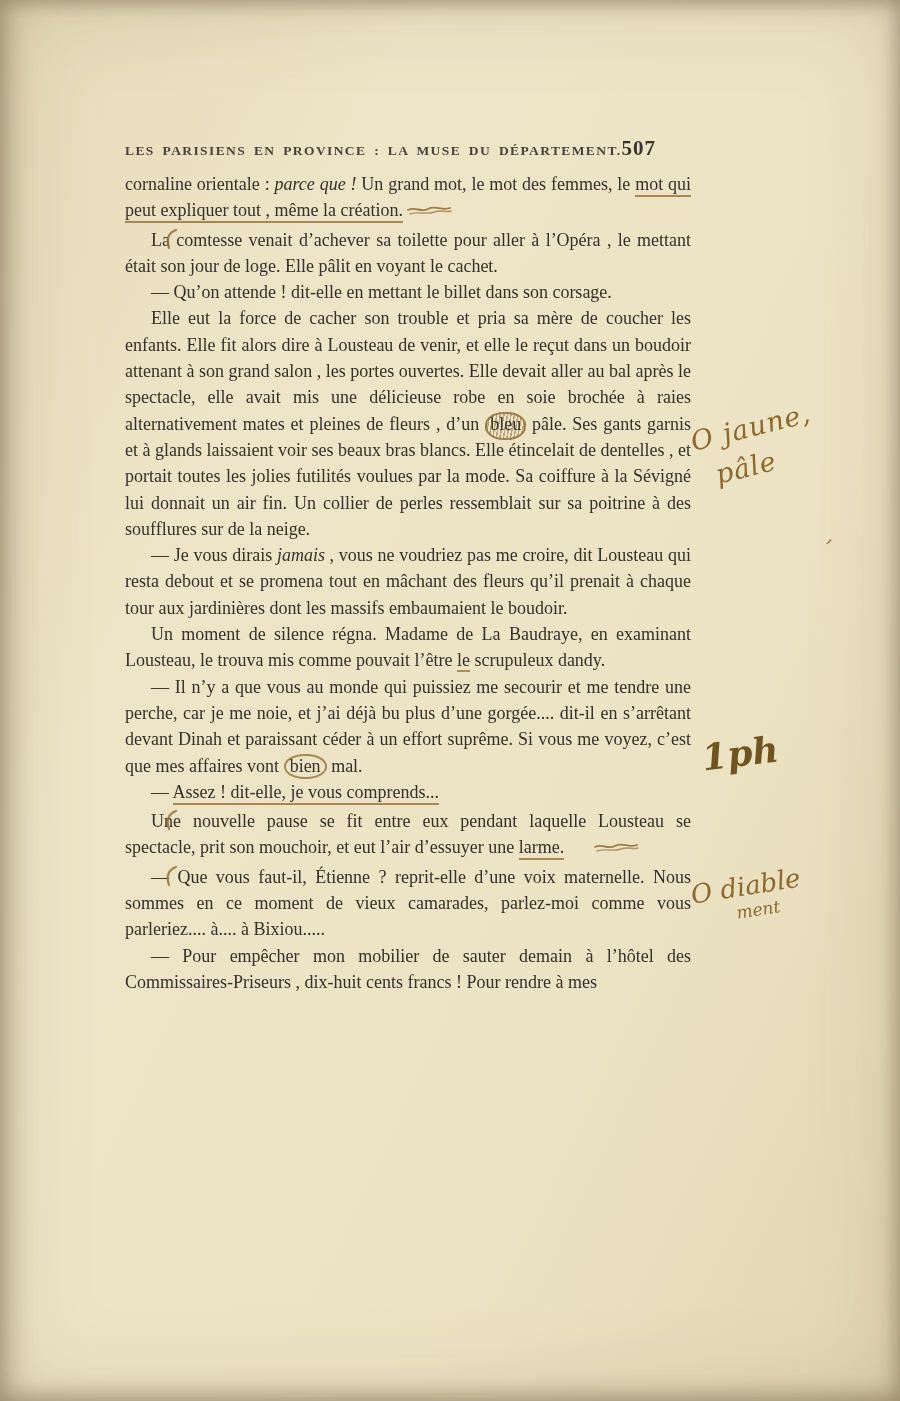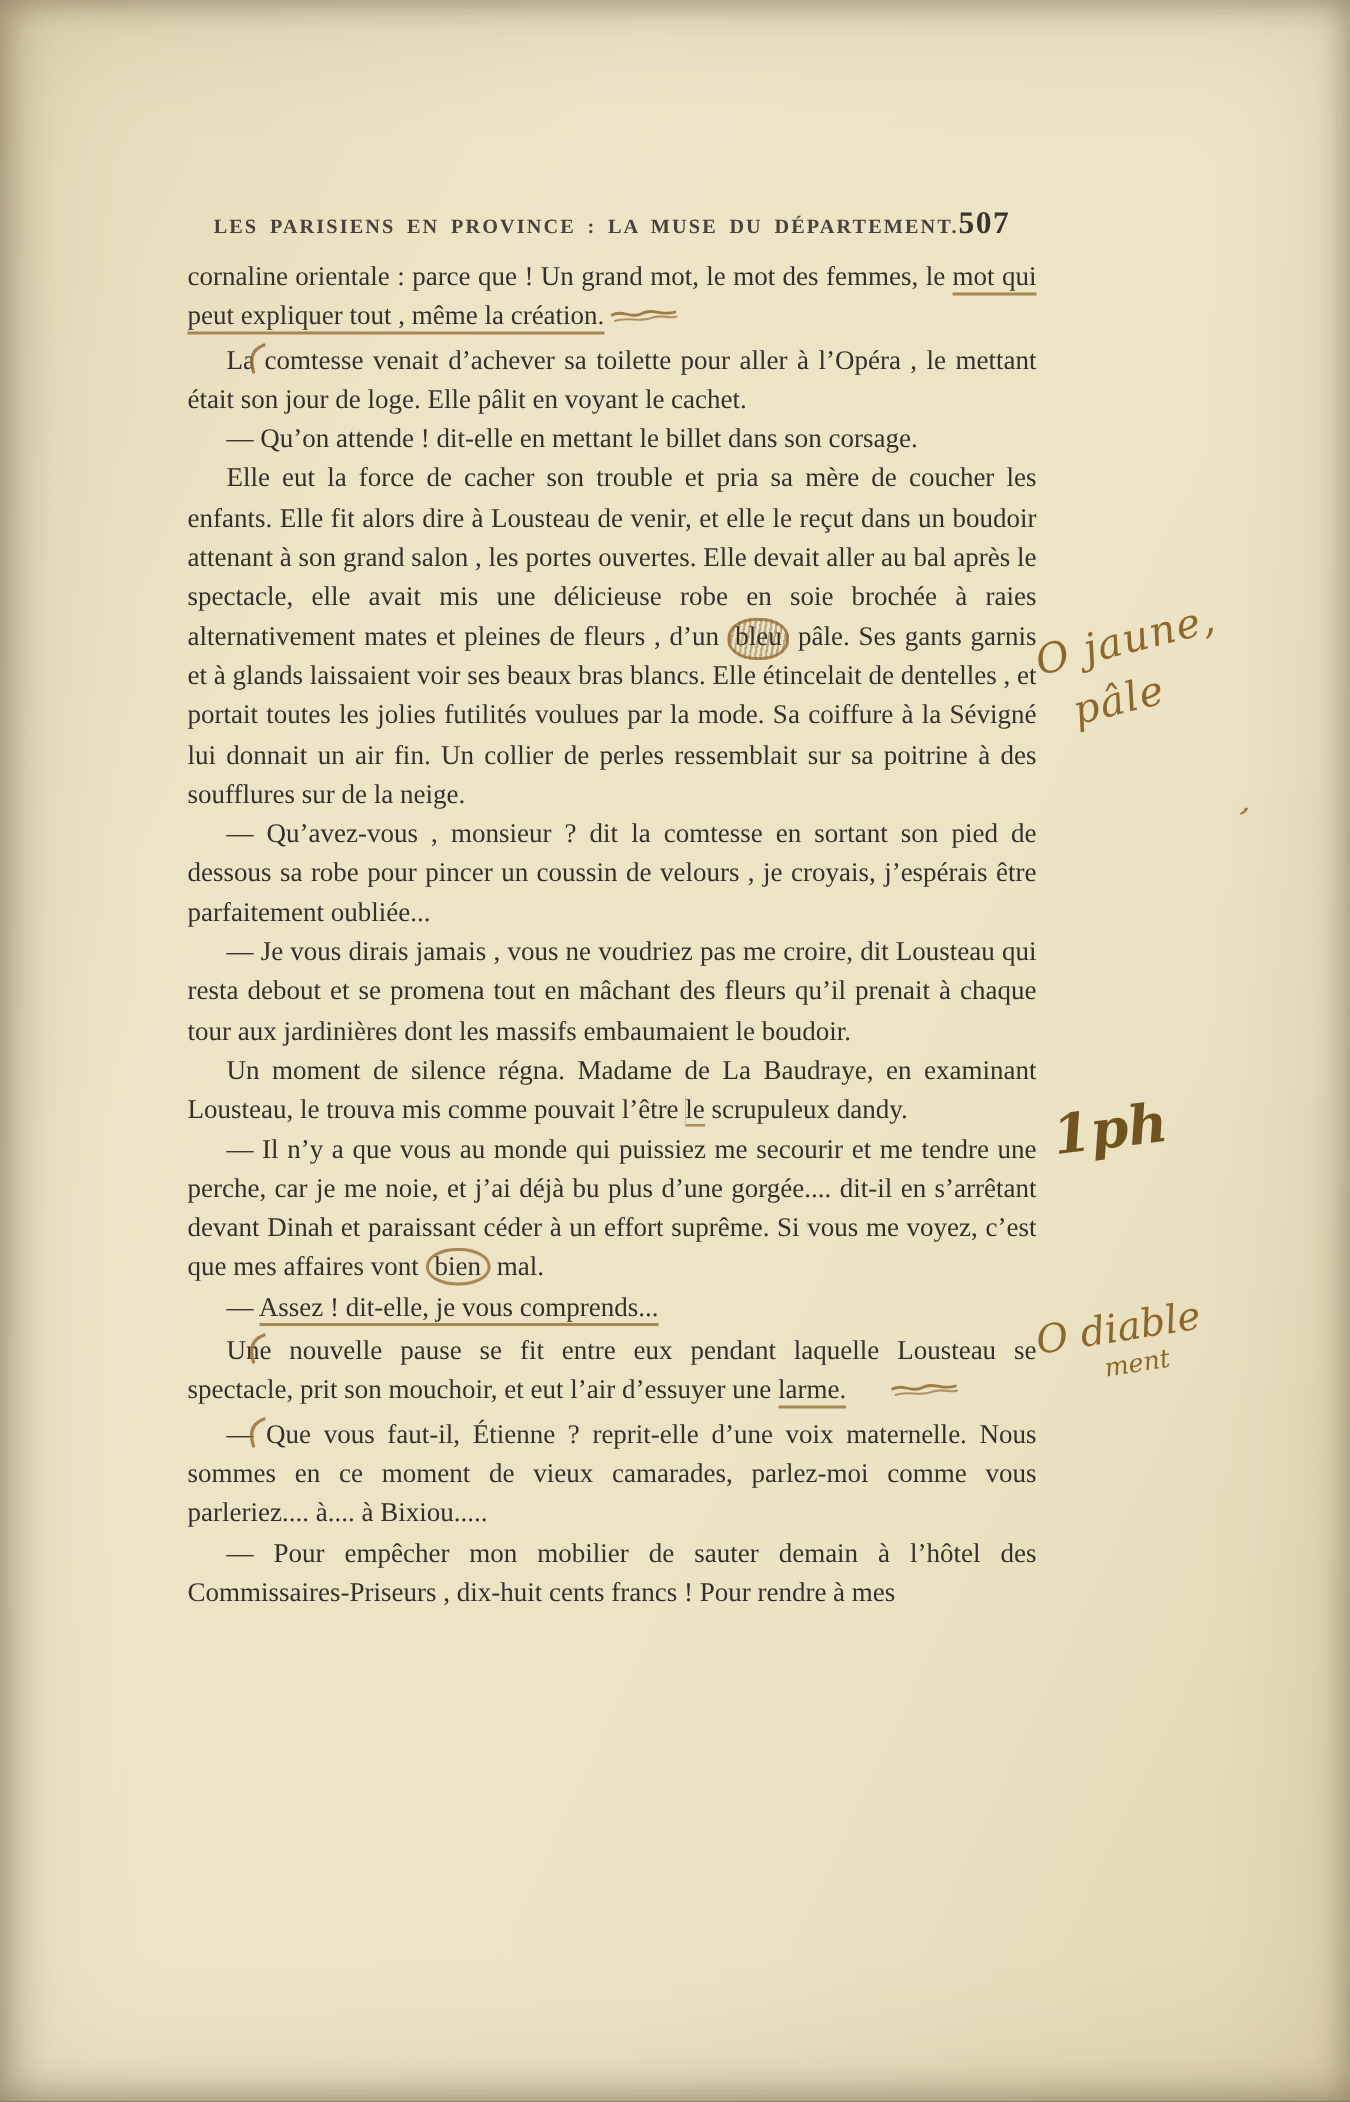--- a/index.html
+++ b/index.html
@@ -6,27 +6,27 @@
   .page{
     position:relative;width:900px;height:1401px;overflow:hidden;
     background:linear-gradient(115deg,#e5dab7 0%,#eee5c8 28%,#ece3c4 68%,#e1d6b1 100%);
     box-shadow:inset 0 0 90px rgba(125,105,70,.22),
                inset 12px 0 24px rgba(95,82,55,.28),
                inset -8px 0 18px rgba(95,82,55,.18),
                inset 0 -10px 20px rgba(95,82,55,.16),
                inset 0 6px 14px rgba(95,82,55,.12);
     font-family:"Liberation Serif","DejaVu Serif",serif;
   }
-  .header{position:absolute;left:125px;top:136px;width:566px;display:flex;justify-content:center;align-items:baseline;}
+  .header{position:absolute;left:125px;top:136px;width:566px;display:flex;justify-content:flex-start;align-items:baseline;}
   .running-title{font-size:13.5px;font-weight:700;letter-spacing:1.4px;word-spacing:3px;color:#49423a;}
   .page-number{font-size:21px;font-weight:700;letter-spacing:1px;color:#39332c;font-family:Liberation Serif, serif;}
   .body-text{position:absolute;left:125px;top:171px;width:566px;font-size:18px;line-height:26.3px;color:#34302a;text-align:justify;}
   .body-text p{margin:0;text-indent:26px;}
   .body-text p.no-indent{text-indent:0;}
-  .seg-italic{}
+  .seg-italic{font-style:italic;}
   .seg-underline{border-bottom:2px solid rgba(148,112,54,.8);padding-bottom:1px;}
   .seg-circle{border:2px solid rgba(148,112,54,.8);border-radius:48%;padding:0 4px 1px;}
   .seg-scratch{
     border:2px solid rgba(140,104,48,.75);border-radius:46%;padding:0 3px 4px;
     background:repeating-linear-gradient(100deg,transparent 0 2px,rgba(120,90,40,.45) 2px 3.5px);
   }
   .seg-tick{box-shadow:0 2px 0 rgba(148,112,54,.75);}
   .lead-mark{display:inline-block;width:0;overflow:visible;vertical-align:baseline;}
   .lead-mark svg{position:relative;left:-16px;top:4px;}
   .flourish{display:inline-block;margin-left:3px;vertical-align:baseline;}
@@ -50,21 +50,20 @@
   <div class="body-text">
       <p class="no-indent"><span>cornaline orientale : </span><span class="seg-italic">parce que !</span><span> Un grand mot, le mot des femmes, le </span><span class="seg-underline">mot qui peut expliquer tout , même la création.</span><span class="flourish"><svg width="46" height="12" viewBox="0 0 46 12">
             <path d="M2 6 C9 2,15 9,22 5 S36 7,44 4" fill="none" stroke="#96713a" stroke-width="1.8" stroke-linecap="round" opacity="0.9"></path>
             <path d="M4 10 C12 7,20 11,28 8 S40 9,45 7" fill="none" stroke="#96713a" stroke-width="1.4" stroke-linecap="round" opacity="0.7"></path>
           </svg></span></p>
       <p><span class="lead-mark"><svg width="18" height="22" viewBox="0 0 18 22">
             <path d="M15 2 C7 5,5 11,8 20" fill="none" stroke="#96713a" stroke-width="2.2" stroke-linecap="round" opacity="0.85"></path>
           </svg></span><span>La comtesse venait d’achever sa toilette pour aller à l’Opéra , le mettant était son jour de loge. Elle pâlit en voyant le cachet.</span></p>
       <p><span>— Qu’on attende ! dit-elle en mettant le billet dans son corsage.</span></p>
       <p><span>Elle eut la force de cacher son trouble et pria sa mère de coucher les enfants. Elle fit alors dire à Lousteau de venir, et elle le reçut dans un boudoir attenant à son grand salon , les portes ouvertes. Elle devait aller au bal après le spectacle, elle avait mis une délicieuse robe en soie brochée à raies alternativement mates et pleines de fleurs , d’un </span><span class="seg-scratch">bleu</span><span> pâle. Ses gants garnis et à glands laissaient voir ses beaux bras blancs. Elle étincelait de dentelles , et portait toutes les jolies futilités voulues par la mode. Sa coiffure à la Sévigné lui donnait un air fin. Un collier de perles ressemblait sur sa poitrine à des soufflures sur de la neige.</span></p>
-      <p><span>— Qu’avez-vous , monsieur ? dit la comtesse en sortant son pied de dessous sa robe pour pincer un coussin de velours , je croyais, j’espérais être parfaitement oubliée...</span></p>
       <p><span>— Je vous dirais </span><span class="seg-italic">jamais</span><span> , vous ne voudriez pas me croire, dit Lousteau qui resta debout et se promena tout en mâchant des fleurs qu’il prenait à chaque tour aux jardinières dont les massifs embaumaient le boudoir.</span></p>
       <p><span>Un moment de silence régna. Madame de La Baudraye, en examinant Lousteau, le trouva mis comme pouvait l’être </span><span class="seg-tick">le</span><span> scrupuleux dandy.</span></p>
       <p><span>— Il n’y a que vous au monde qui puissiez me secourir et me tendre une perche, car je me noie, et j’ai déjà bu plus d’une gorgée.... dit-il en s’arrêtant devant Dinah et paraissant céder à un effort suprême. Si vous me voyez, c’est que mes affaires vont </span><span class="seg-circle">bien</span><span> mal.</span></p>
       <p><span>— </span><span class="seg-underline">Assez ! dit-elle, je vous comprends...</span></p>
       <p><span class="lead-mark"><svg width="18" height="22" viewBox="0 0 18 22">
             <path d="M15 2 C7 5,5 11,8 20" fill="none" stroke="#96713a" stroke-width="2.2" stroke-linecap="round" opacity="0.85"></path>
           </svg></span><span>Une nouvelle pause se fit entre eux pendant laquelle Lousteau se spectacle, prit son mouchoir, et eut l’air d’essuyer une </span><span class="seg-underline">larme.</span><span class="flourish"><svg width="46" height="12" viewBox="0 0 46 12">
             <path d="M2 6 C9 2,15 9,22 5 S36 7,44 4" fill="none" stroke="#96713a" stroke-width="1.8" stroke-linecap="round" opacity="0.9"></path>
             <path d="M4 10 C12 7,20 11,28 8 S40 9,45 7" fill="none" stroke="#96713a" stroke-width="1.4" stroke-linecap="round" opacity="0.7"></path>
           </svg></span></p>

